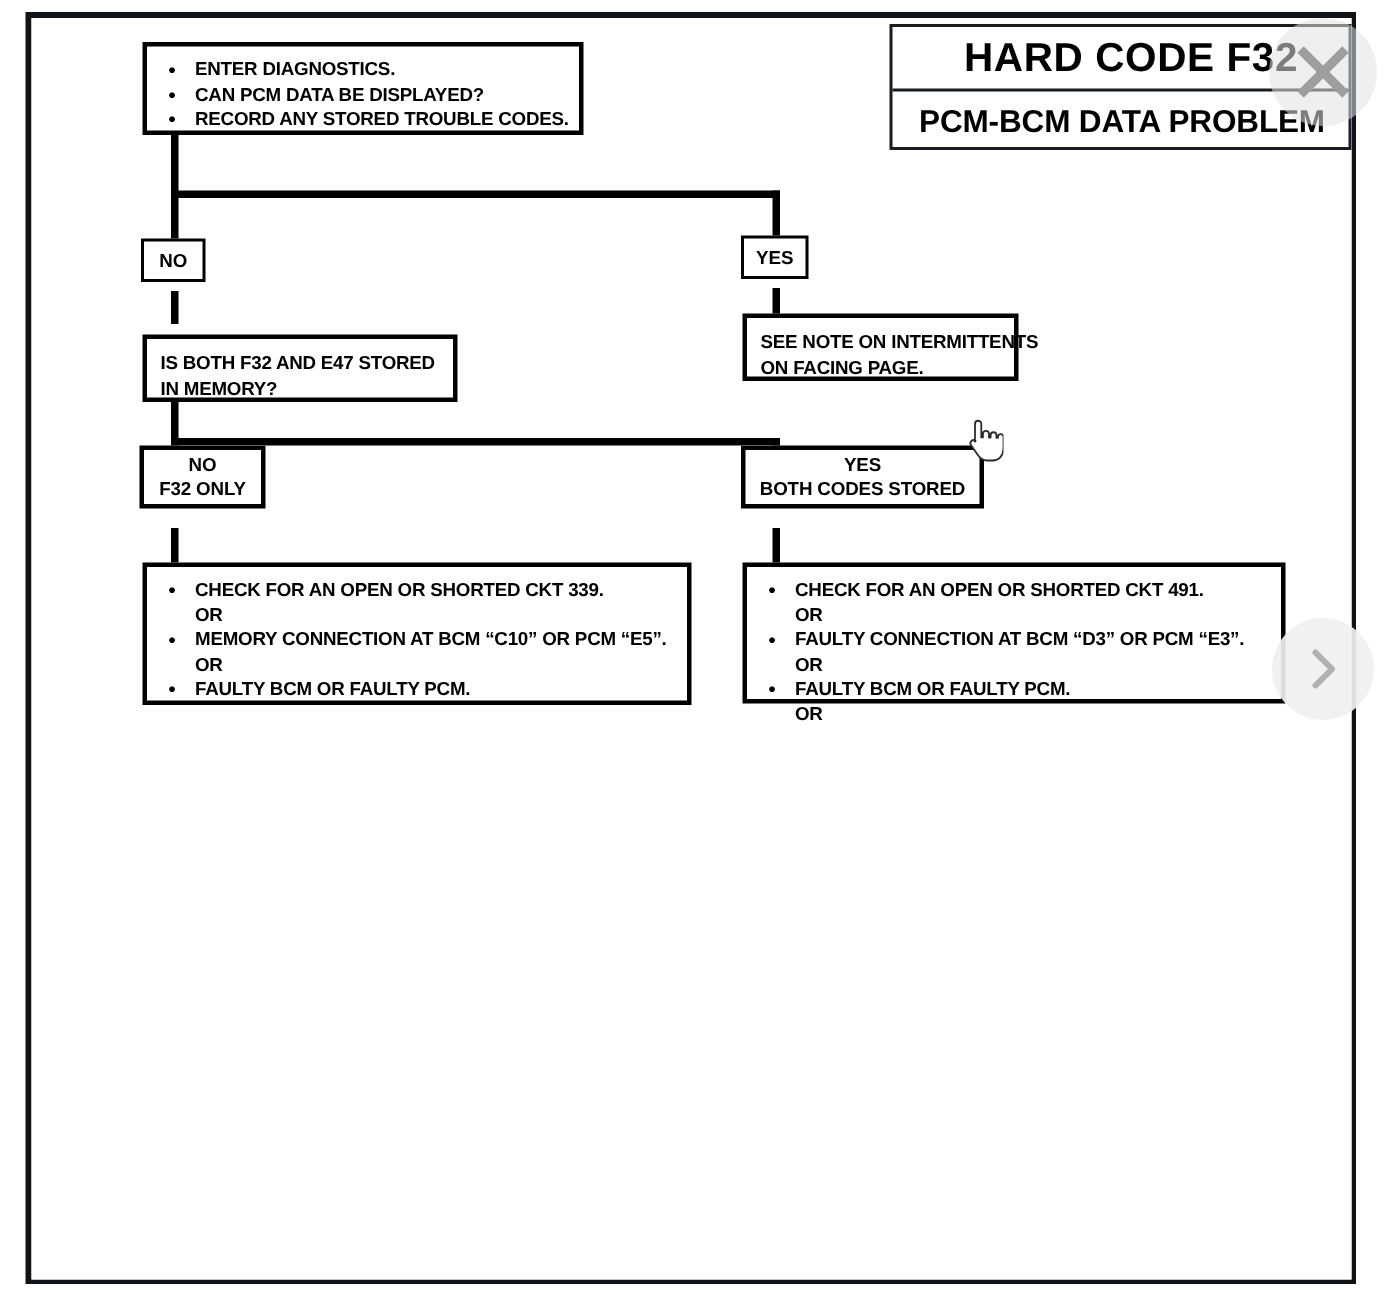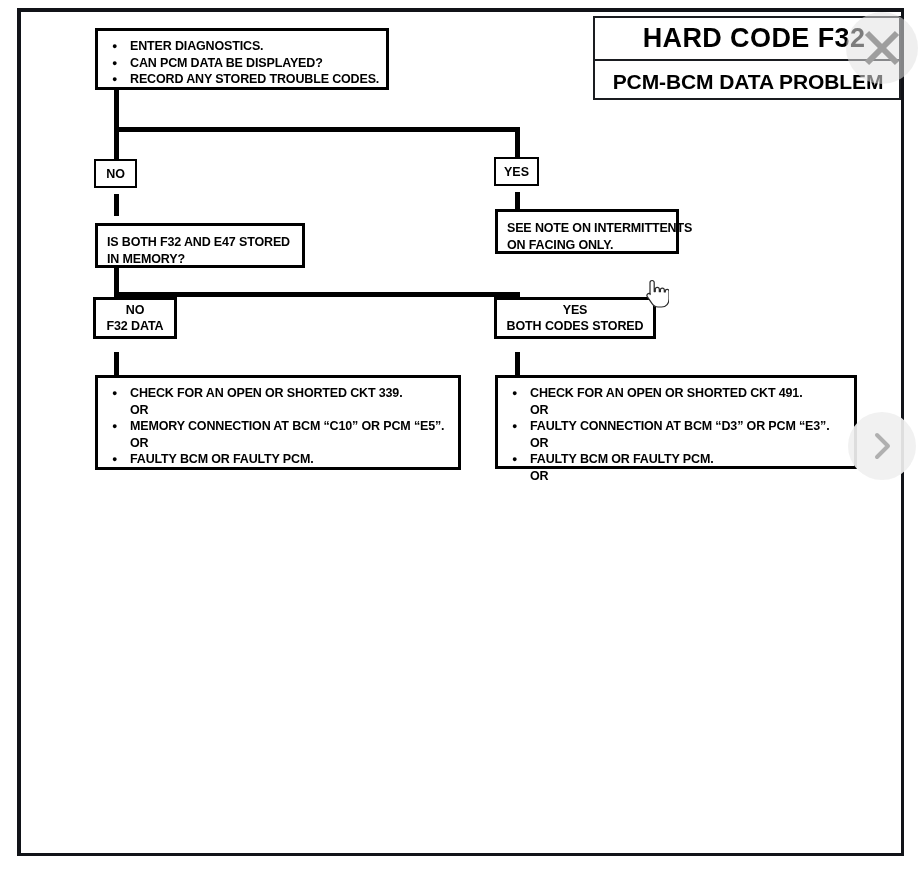--- a/index.html
+++ b/index.html
@@ -216,28 +216,28 @@
       <div class="node" style="left:74px; top:211px; width:210px; height:45px;">
         <div class="plain-text">
           <div>IS BOTH F32 AND E47 STORED</div>
           <div>IN MEMORY?</div>
         </div>
       </div>
 
       <div class="node" style="left:474px; top:197px; width:184px; height:45px;">
         <div class="plain-text">
           <div>SEE NOTE ON INTERMITTENTS</div>
-          <div>ON FACING ONLY.</div>
+          <div>ON FACING PAGE.</div>
         </div>
       </div>
 
       <div class="node" style="left:72px; top:285px; width:84px; height:42px;">
         <div class="center-text">
           <span>NO</span>
-          <span>F32 DATA</span>
+          <span>F32 ONLY</span>
         </div>
       </div>
 
       <div class="node" style="left:473px; top:285px; width:162px; height:42px;">
         <div class="center-text">
           <span>YES</span>
           <span>BOTH CODES STORED</span>
         </div>
       </div>
 

